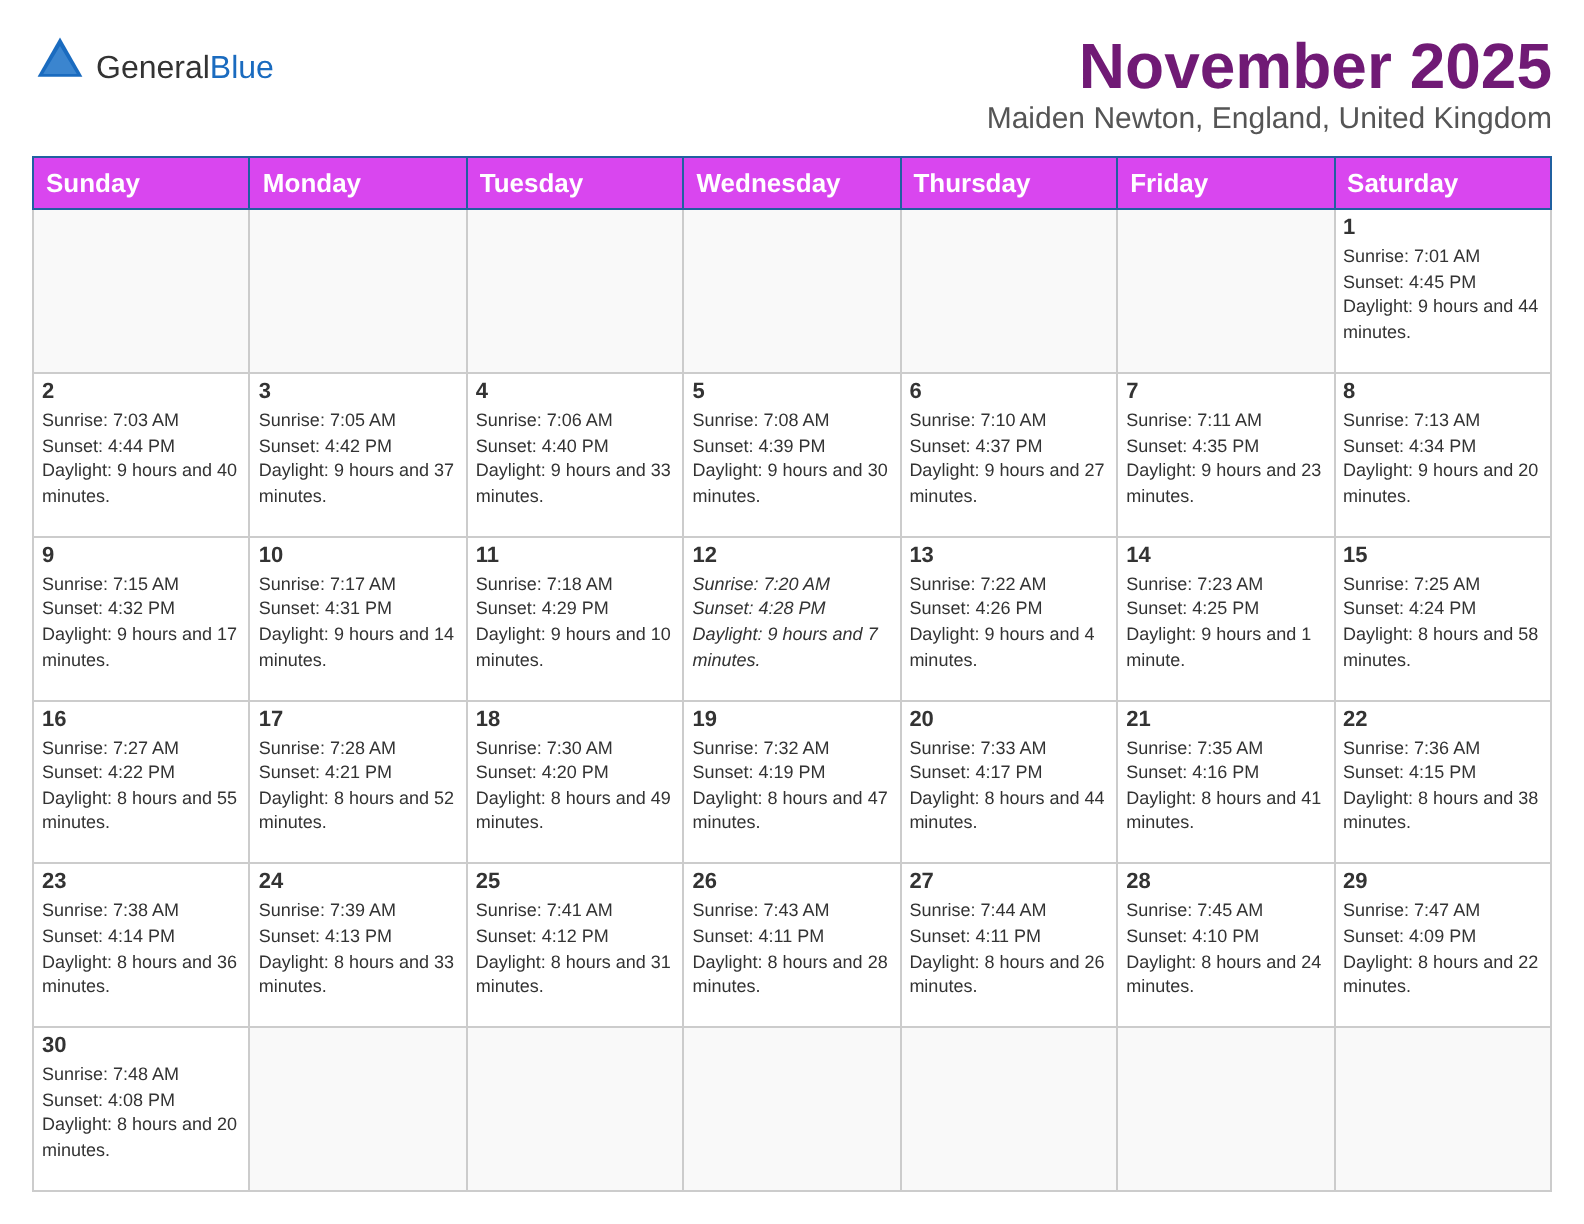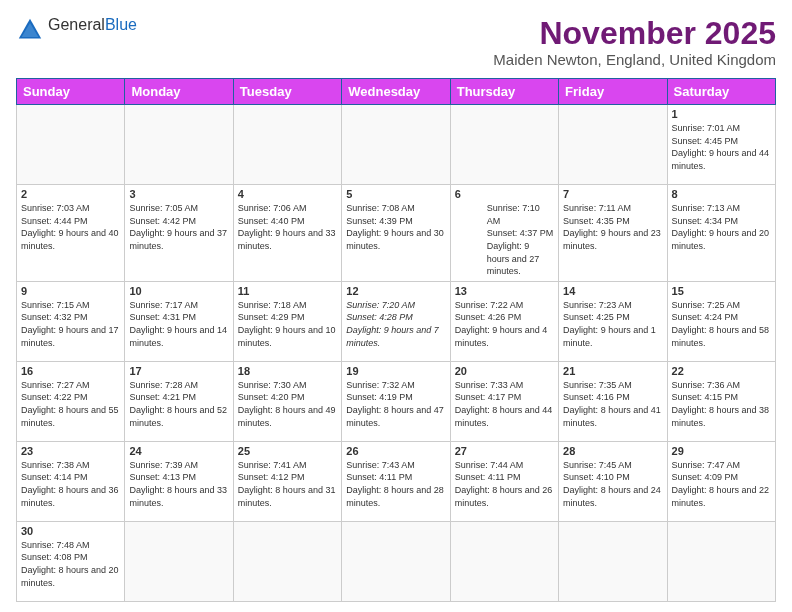--- a/index.html
+++ b/index.html
@@ -18,21 +18,21 @@
       flex-direction: column;
     }
     .header {
       display: flex;
       justify-content: space-between;
       align-items: flex-start;
       margin-bottom: 10px;
     }
     .logo {
       display: flex;
-      align-items: flex-start;
+      align-items: flex-end;
       gap: 4px;
     }
     .logo-general { color: #333; }
     .logo-blue { color: #1a6bbf; }
     .logo-icon {
       width: 28px;
       height: 28px;
     }
     .title-area {
       text-align: right;
@@ -156,21 +156,21 @@
 Daylight: 9 hours and 33 minutes.</div>
           </td>
           <td>
             <div class="day-number">5</div>
             <div class="day-info" style="white-space: pre-line;">Sunrise: 7:08 AM
 Sunset: 4:39 PM
 Daylight: 9 hours and 30 minutes.</div>
           </td>
           <td>
             <div class="day-number">6</div>
-            <div class="day-info" style="white-space: pre-line; margin-left: 32px;">Sunrise: 7:10 AM
+            <div class="day-info" style="white-space: pre-line;">Sunrise: 7:10 AM
 Sunset: 4:37 PM
 Daylight: 9 hours and 27 minutes.</div>
           </td>
           <td>
             <div class="day-number">7</div>
             <div class="day-info" style="white-space: pre-line;">Sunrise: 7:11 AM
 Sunset: 4:35 PM
 Daylight: 9 hours and 23 minutes.</div>
           </td>
           <td>

